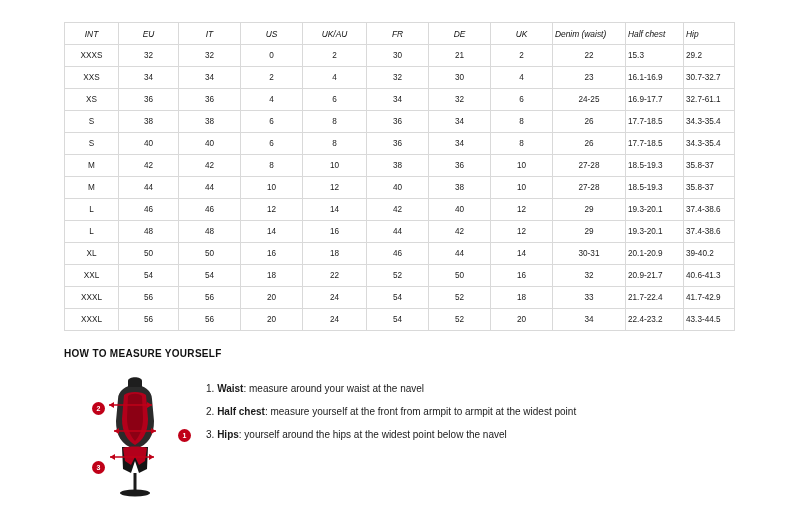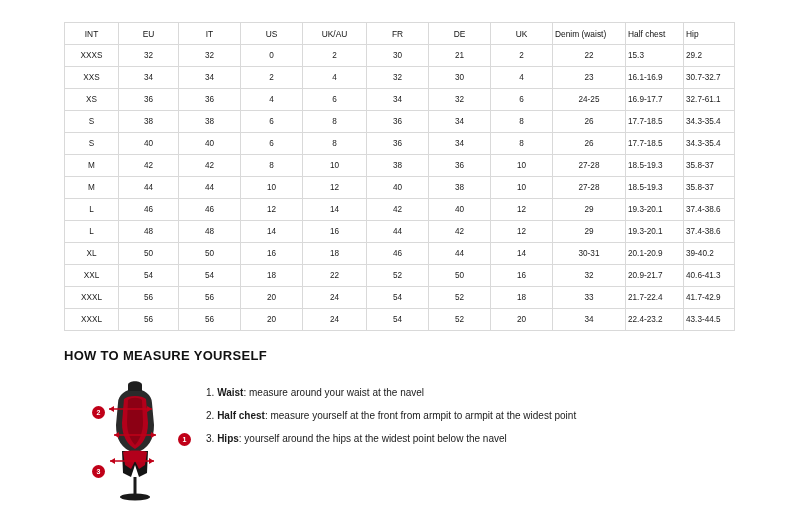--- a/index.html
+++ b/index.html
@@ -41,20 +41,21 @@
     color: #1a1a1a;
     padding: 0 2px;
     text-align: center;
     vertical-align: middle;
     white-space: nowrap;
     overflow: hidden;
   }
   table.size-table thead th {
     font-size: 8.4px;
     color: #111111;
+    font-style: italic;
   }
   table.size-table td.left-pad,
   table.size-table th.left-pad {
     text-align: left;
   }
   
   col.c0 { width: 54px; }
   col.c1 { width: 60px; }
   col.c2 { width: 62px; }
   col.c3 { width: 62px; }
@@ -67,21 +68,21 @@
   col.c10 { width: 51px; }
 
   
   .measure {
     position: absolute;
     left: 64px;
     top: 348px;
     width: 670px;
   }
   .measure-title {
-    font-size: 13px;
+    font-size: 10px;
     font-weight: bold;
     letter-spacing: 0.3px;
     color: #111111;
     margin-bottom: 10px;
   }
   .measure-body {
     position: relative;
     display: flex;
     align-items: flex-start;
   }

